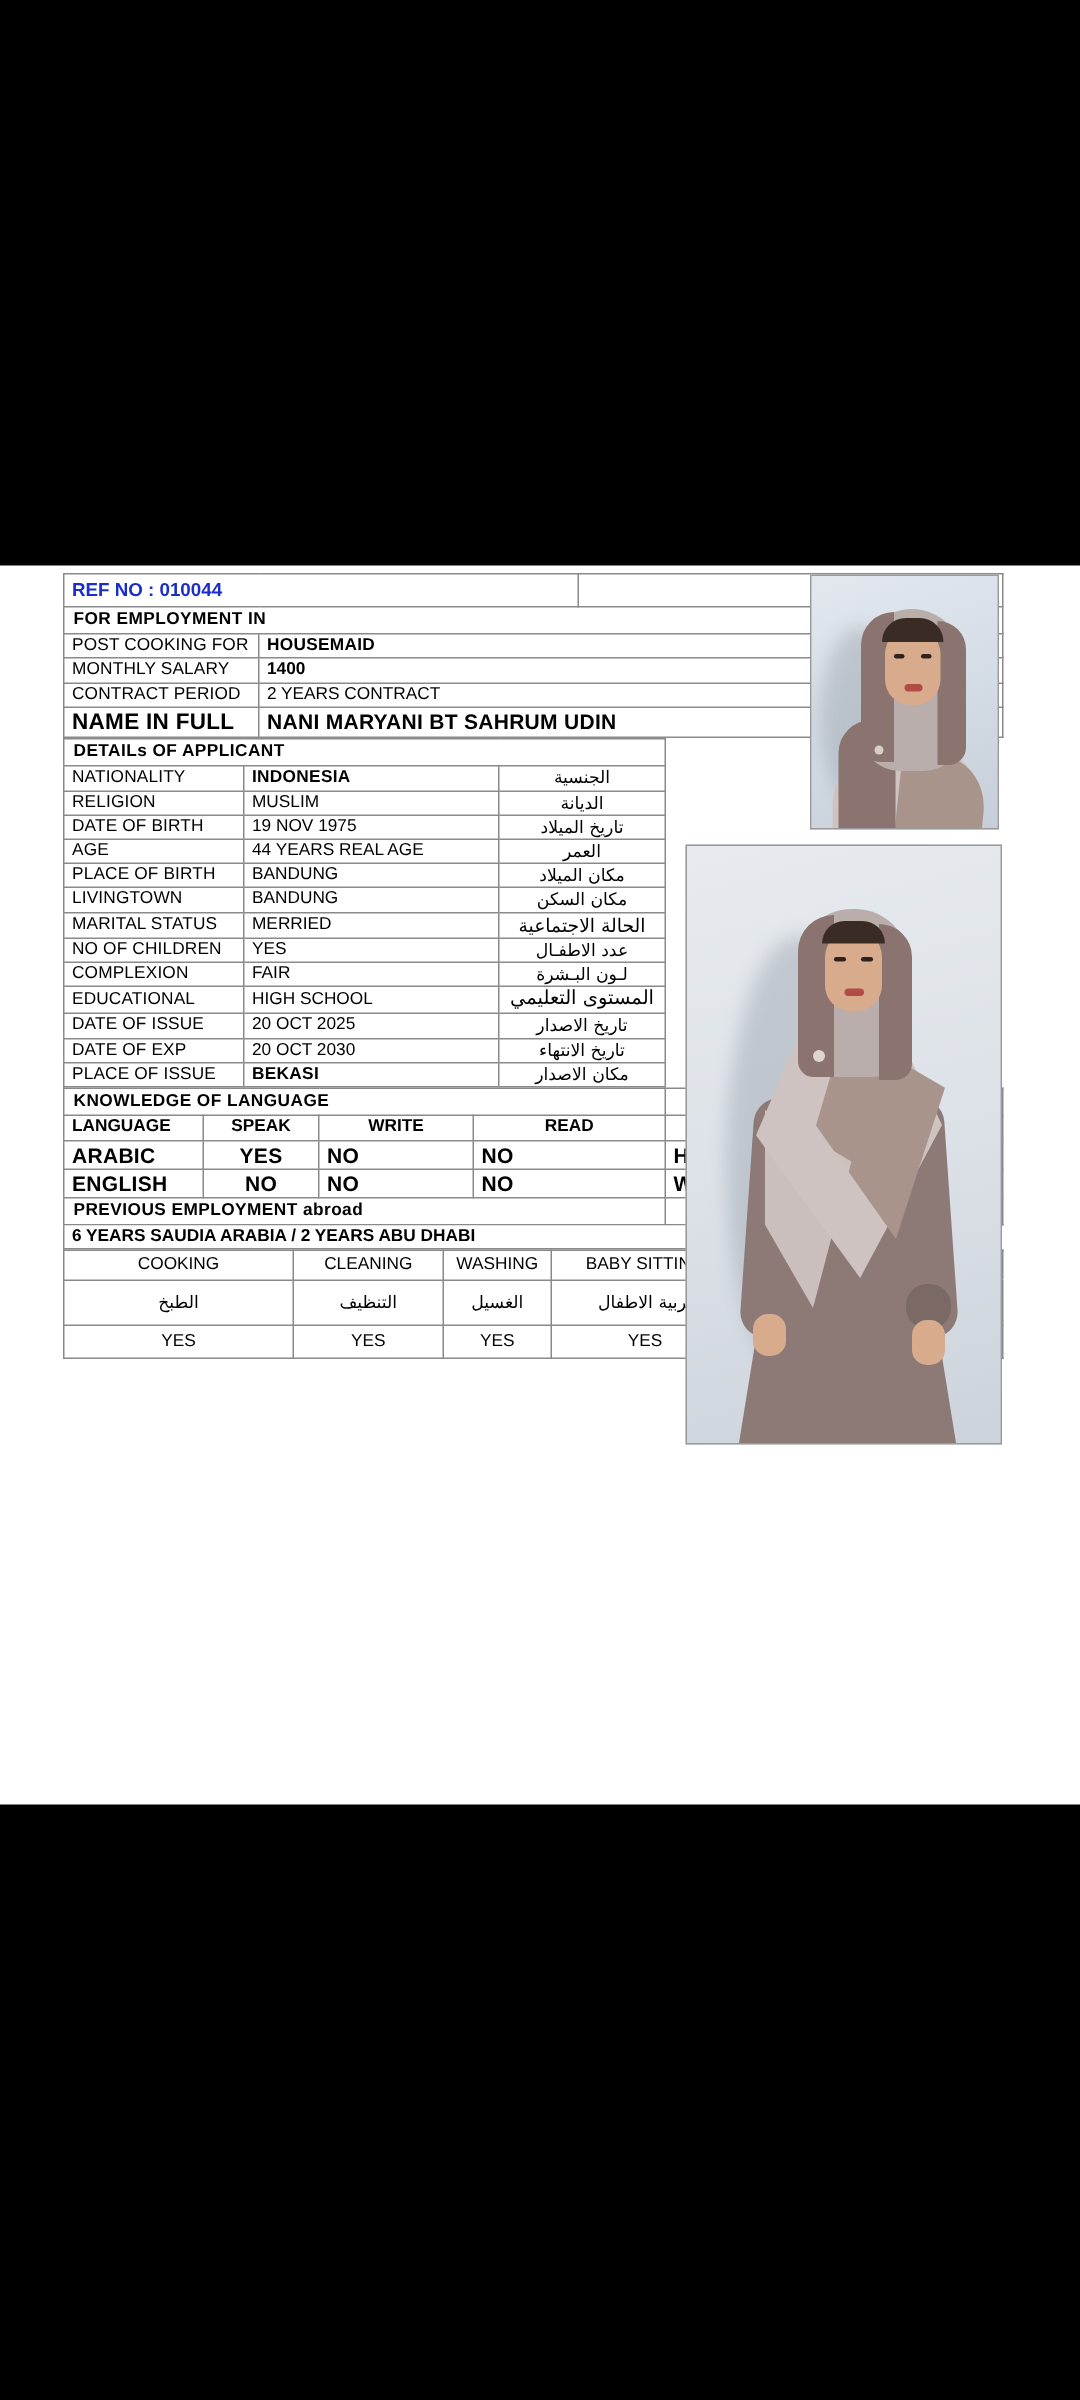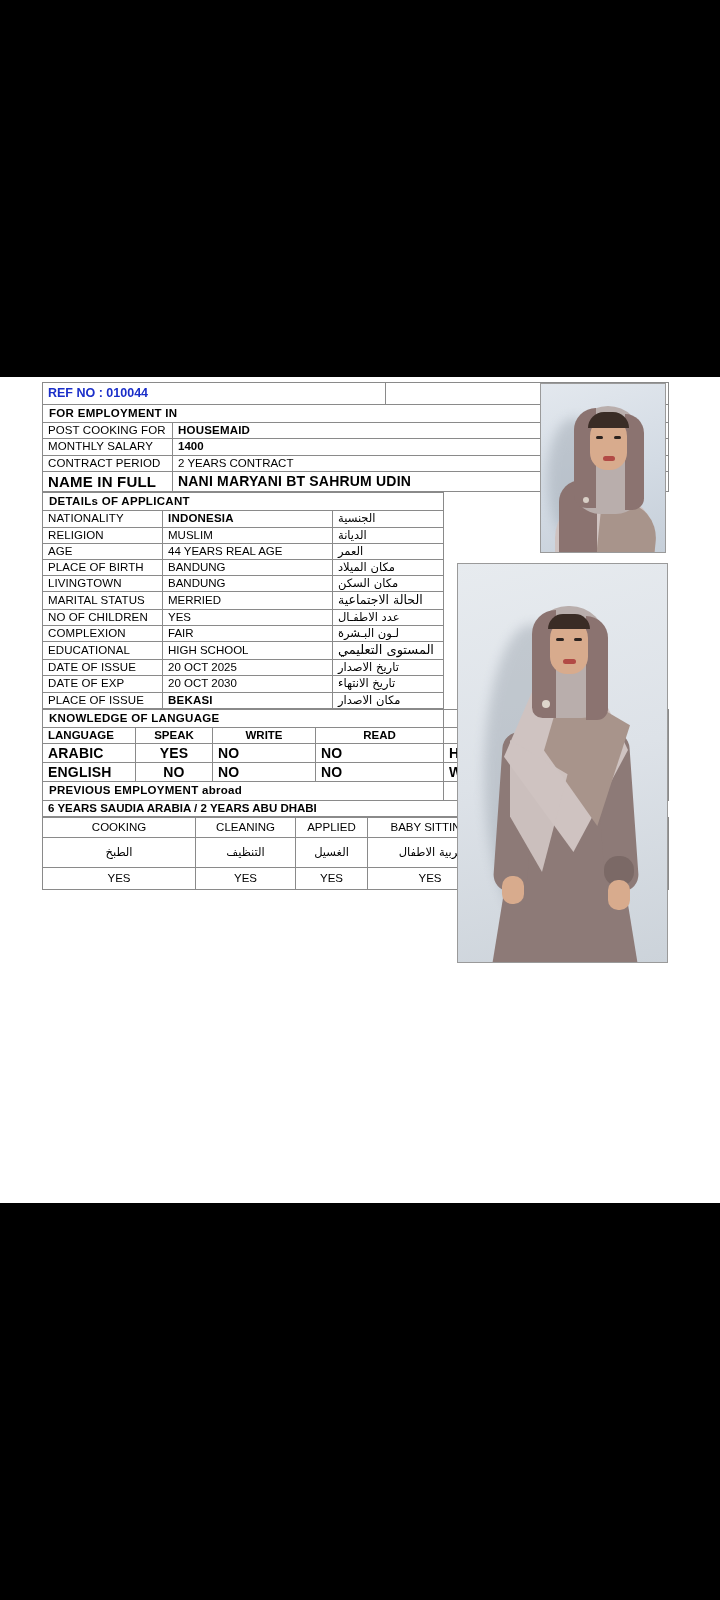--- a/index.html
+++ b/index.html
@@ -44,21 +44,21 @@
     line-height: 1.15;
     background: #fff;
   }
   td.nob { border: none; background: transparent; }
   .lbl { font-size: 11px; font-weight: 400; letter-spacing: .1px; }
   .val { font-size: 12.5px; font-weight: normal; }
   .valbig { font-size: 16px; font-weight: bold; letter-spacing: .2px; }
   .valthin { font-size: 13px; font-weight: 400; }
   .ar {
     font-family: "DejaVu Sans", sans-serif;
-    direction: rtl; text-align: left;
+    direction: rtl; text-align: center;
     font-size: 14px; color: #000;
   }
   .ar-sm {
     font-family: "DejaVu Sans", sans-serif;
     direction: rtl; text-align: center;
     font-size: 10px; color: #000;
   }
   .sect {
     font-size: 18px; font-weight: bold;
     letter-spacing: .3px;
@@ -159,20 +159,25 @@
 
         <tr>
           <td class="lbl">NATIONALITY</td>
           <td class="valbig">INDONESIA</td>
           <td class="ar">الجنسية</td>
         </tr>
         <tr>
           <td class="lbl">RELIGION</td>
           <td class="val">MUSLIM</td>
           <td class="ar">الديانة</td>
+        </tr>
+        <tr>
+          <td class="lbl">DATE OF BIRTH</td>
+          <td class="val">19 NOV 1975</td>
+          <td class="ar">تاريخ الميلاد</td>
         </tr>
         <tr>
           <td class="lbl">AGE</td>
           <td class="val">44 YEARS REAL AGE</td>
           <td class="ar">العمر</td>
         </tr>
         <tr>
           <td class="lbl">PLACE OF BIRTH</td>
           <td class="val">BANDUNG</td>
           <td class="ar">مكان الميلاد</td>
@@ -275,21 +280,21 @@
             <col style="width:100px">
             <col style="width:72px">
             <col style="width:125px">
             <col style="width:105px">
             <col style="width:71px">
         </colgroup>
         <tbody>
             <tr>
           <td class="val ctr">COOKING</td>
           <td class="val ctr">CLEANING</td>
-          <td class="val ctr">APPLIED</td>
+          <td class="val ctr">WASHING</td>
           <td class="val ctr">BABY SITTING</td>
           <td class="val ctr">IRONING</td>
           <td class="ctr redb" style="font-size:15px;border-bottom:none">Priority</td>
         </tr>
         <tr>
           <td class="ar-sm" style="height:30px">الطبخ</td>
           <td class="ar-sm">التنظيف</td>
           <td class="ar-sm">الغسيل</td>
           <td class="ar-sm">تربية الاطفال</td>
           <td class="ar-sm">كي الملابس</td>

